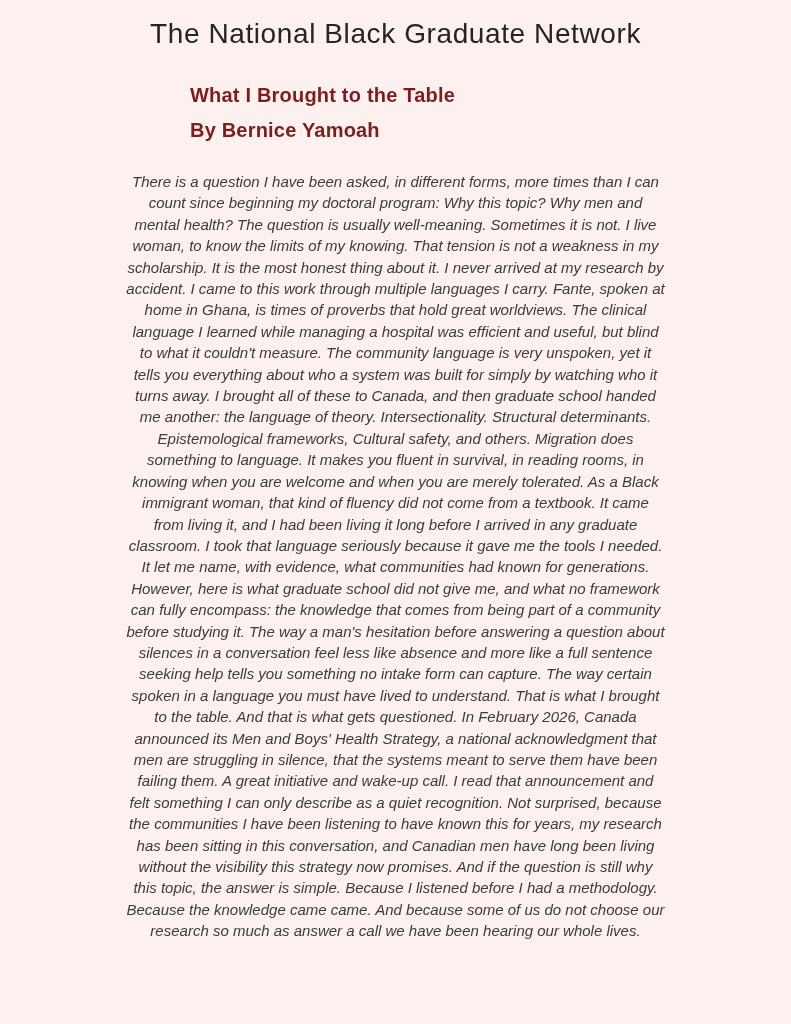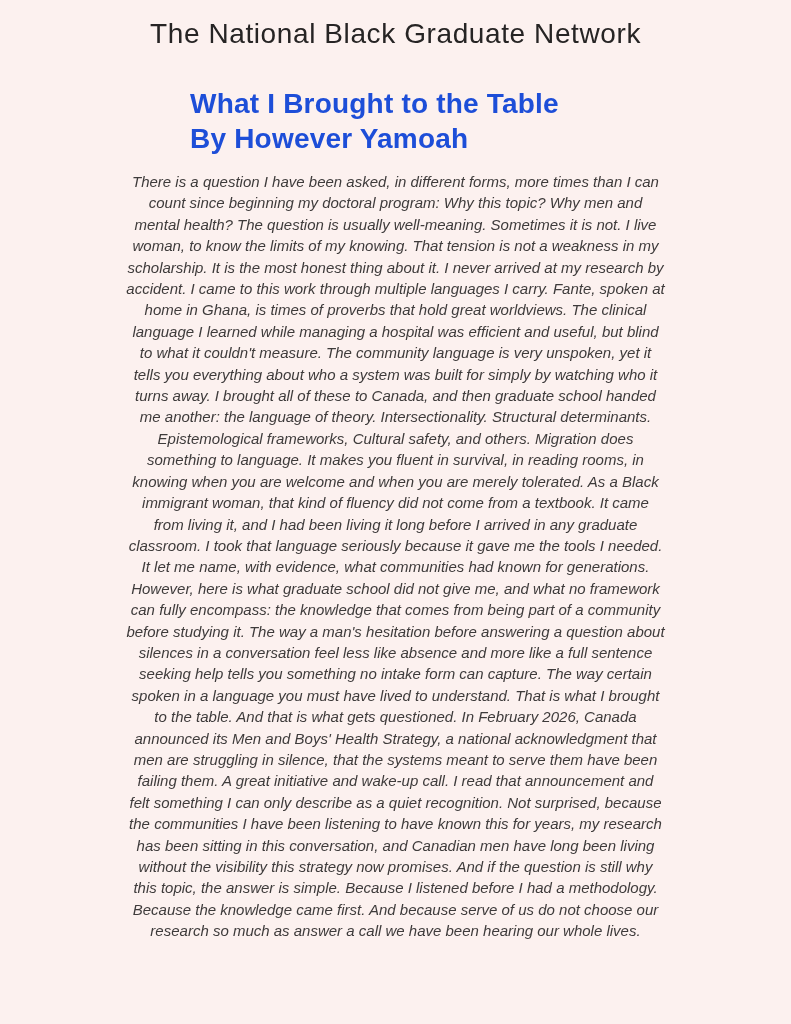--- a/index.html
+++ b/index.html
@@ -27,26 +27,25 @@
     text-align: center;
     font-size: 28px;
     font-weight: 400;
     letter-spacing: 0.6px;
     color: #262424;
   }
   .article-heading {
     position: absolute;
     top: 78px;
     left: 190px;
-    color: #1d4ed8;
-    font-size: 28px;
+    color: #7f1d1d;
+    font-size: 20px;
     font-weight: 700;
     line-height: 35px;
     letter-spacing: 0.2px;
-    margin-top: 8px;
   }
   .article-body {
     position: absolute;
     top: 171px;
     left: 75px;
     width: 641px;
     color: #3e3b3b;
     font-size: 15px;
     line-height: 21.4px;
     text-align: center;
@@ -58,21 +57,21 @@
 </style>
 </head>
 <body>
 
 <div class="page">
 
   <div class="site-title">The National Black Graduate Network</div>
 
   <div class="article-heading">
     <div>What I Brought to the Table</div>
-    <div>By However Yamoah</div>
+    <div>By Bernice Yamoah</div>
   </div>
 
   <div class="article-body">
       <div class="body-line">There is a question I have been asked, in different forms, more times than I can</div>
       <div class="body-line">count since beginning my doctoral program: Why this topic? Why men and</div>
       <div class="body-line">mental health? The question is usually well-meaning. Sometimes it is not. I live</div>
       <div class="body-line">woman, to know the limits of my knowing. That tension is not a weakness in my</div>
       <div class="body-line">scholarship. It is the most honest thing about it. I never arrived at my research by</div>
       <div class="body-line">accident. I came to this work through multiple languages I carry. Fante, spoken at</div>
       <div class="body-line">home in Ghana, is times of proverbs that hold great worldviews. The clinical</div>
@@ -96,17 +95,17 @@
       <div class="body-line">spoken in a language you must have lived to understand. That is what I brought</div>
       <div class="body-line">to the table. And that is what gets questioned. In February 2026, Canada</div>
       <div class="body-line">announced its Men and Boys' Health Strategy, a national acknowledgment that</div>
       <div class="body-line">men are struggling in silence, that the systems meant to serve them have been</div>
       <div class="body-line">failing them. A great initiative and wake-up call. I read that announcement and</div>
       <div class="body-line">felt something I can only describe as a quiet recognition. Not surprised, because</div>
       <div class="body-line">the communities I have been listening to have known this for years, my research</div>
       <div class="body-line">has been sitting in this conversation, and Canadian men have long been living</div>
       <div class="body-line">without the visibility this strategy now promises. And if the question is still why</div>
       <div class="body-line">this topic, the answer is simple. Because I listened before I had a methodology.</div>
-      <div class="body-line">Because the knowledge came first. And because serve of us do not choose our</div>
+      <div class="body-line">Because the knowledge came came. And because some of us do not choose our</div>
       <div class="body-line">research so much as answer a call we have been hearing our whole lives.</div>
     </div>
 
 </div>
 
 </body></html>

